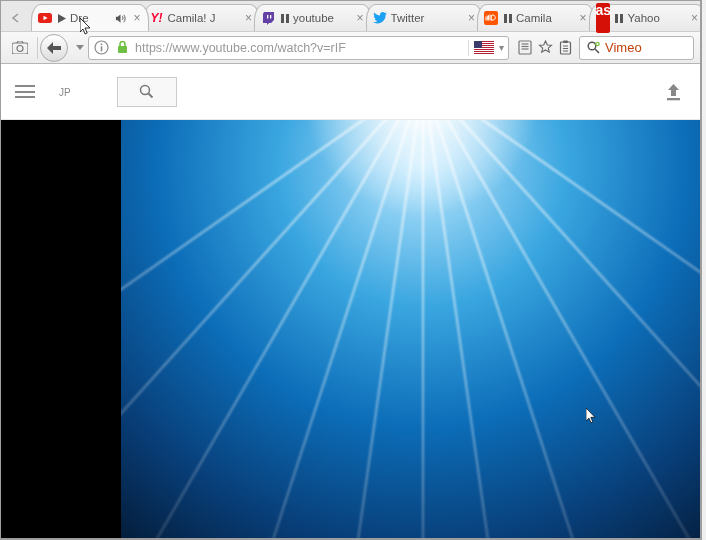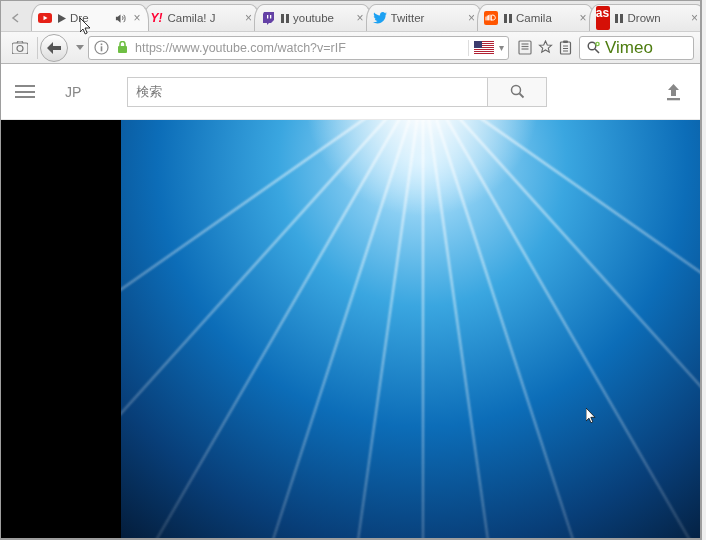--- a/index.html
+++ b/index.html
@@ -38,34 +38,34 @@
     flex: 1 1 auto; height: 24px; border: 1px solid #b5b5b5; border-radius: 3px;
     background: #fff; display: flex; align-items: center; padding: 0 4px; font-size: 12.5px; color: #888; gap: 5px;
     margin-right: 6px;
   }
   .url-bar .ub-ico { width: 16px; height: 16px; display:flex;align-items:center;justify-content:center;color:#7a7a7a;}
   .url-bar .url-text { flex: 1 1 auto; white-space: nowrap; overflow: hidden; color:#999;}
   .url-bar .flag { width:20px; height:14px; }
   .tbar-ico { width: 20px; height:20px; display:flex;align-items:center;justify-content:center;color:#666;}
   .search-box {
     width: 115px; height: 24px; border: 1px solid #b5b5b5; border-radius: 3px;
-    background: #fff; display: flex; align-items: center; padding: 0 6px; font-size: 17px; color: #4d7c0f; gap:5px;
+    background: #fff; display: flex; align-items: center; padding: 0 6px; font-size: 13px; color: #c2410c; gap:5px;
     margin-left: 4px;
   }
   .search-box .sico{width:14px;height:14px;display:flex;align-items:center;justify-content:center;}
 
   
   .page { position: absolute; top: 63px; left: 0; right: 0; bottom: 0; background: #fff; overflow: hidden; }
   .yt-header { height: 56px; background: #fff; border-bottom: 1px solid #e8e8e8; display: flex; align-items: center; padding: 0 16px 0 14px; gap: 16px; }
   .yt-menu { width: 22px; height: 22px; display: flex; flex-direction: column; justify-content: center; gap: 3.5px; }
   .yt-menu span { display: block; height: 2px; background: #888; width: 20px; }
   .yt-logo { display: flex; align-items: flex-start; gap: 1px; }
   .yt-logo-text { font-weight: 800; font-size: 19px; letter-spacing: -1px; color:#222;}
   .yt-logo-red { color: #fff; background: #e62117; border-radius: 4px; padding: 0 2px; margin-left: 1px; }
-  .yt-logo-cc { font-size: 14px; color: #888; margin-left: 12px; margin-top: 1px; }
+  .yt-logo-cc { font-size: 10px; color: #888; margin-left: 6px; margin-top: 1px; }
   .yt-search-wrap { flex: 1 1 auto; display: flex; margin-left: 30px; max-width: 420px;}
   .yt-search-input {
     flex: 1 1 auto; height: 30px; border: 1px solid #ccc; border-right: none; font-size: 13px;
     padding: 0 8px; color: #555; outline: none;
   }
   .yt-search-btn {
     width: 60px; height: 30px; border: 1px solid #ccc; background: #f8f8f8;
     color: #666; display: flex; align-items: center; justify-content: center;
   }
   .yt-upload { width: 22px; height: 22px; color: #888; display:flex;align-items:center;justify-content:center; margin-left:auto;}
@@ -167,29 +167,29 @@
             <span></span>
             <span></span>
           </span>
         </span>
       <span class="title">Camila</span>
       <span class="tab-close">×</span>
     </div>
 
     <div class="tab">
       <span class="favicon">
-        <span style="display:inline-block;width:14px;height:24px;background:#d51007;border-radius:2px;color:#fff;font-size:12px;font-weight:700;line-height:14px;text-align:center;">as</span>
+        <span style="display:inline-block;width:14px;height:30px;background:#d51007;border-radius:2px;color:#fff;font-size:14px;font-weight:700;line-height:14px;text-align:center;">as</span>
       </span>
       <span class="status-ico">
           <span class="pause-bars">
             <span></span>
             <span></span>
           </span>
         </span>
-      <span class="title">Drown</span>
+      <span class="title">Yahoo</span>
       <span class="tab-close">×</span>
     </div>
 
     <svg class="cursor-arrow" style="left:79px;top:17px;" width="14" height="20" viewBox="0 0 14 20">
       <path d="M0 0v14l3-3 2.2 5 2-1-2.2-5H10z" fill="#fff" stroke="#000" stroke-width="0.8"></path>
     </svg>
   </div>
 
   <div class="nav-bar">
     <div class="nav-btn">
@@ -282,21 +282,20 @@
     <div class="yt-header">
       <div class="yt-menu">
           <span></span>
           <span></span>
           <span></span>
         </div>
       <div class="yt-logo">
         <span class="yt-logo-cc">JP</span>
       </div>
       <div class="yt-search-wrap">
-        <input class="yt-search-input" placeholder="検索" style="">
         <div class="yt-search-btn">
           <svg width="15" height="15" viewBox="0 0 15 15">
               <circle cx="6" cy="6" r="4.5" fill="none" stroke="#777" stroke-width="1.5"></circle>
               <line x1="9.5" y1="9.5" x2="13.5" y2="13.5" stroke="#777" stroke-width="1.8"></line>
             </svg>
         </div>
       </div>
       <div class="yt-upload">
         <svg width="17" height="18" viewBox="0 0 17 18">
             <path d="M8.5 1 3 7h3v6h5V7h3z" fill="#888"></path>

